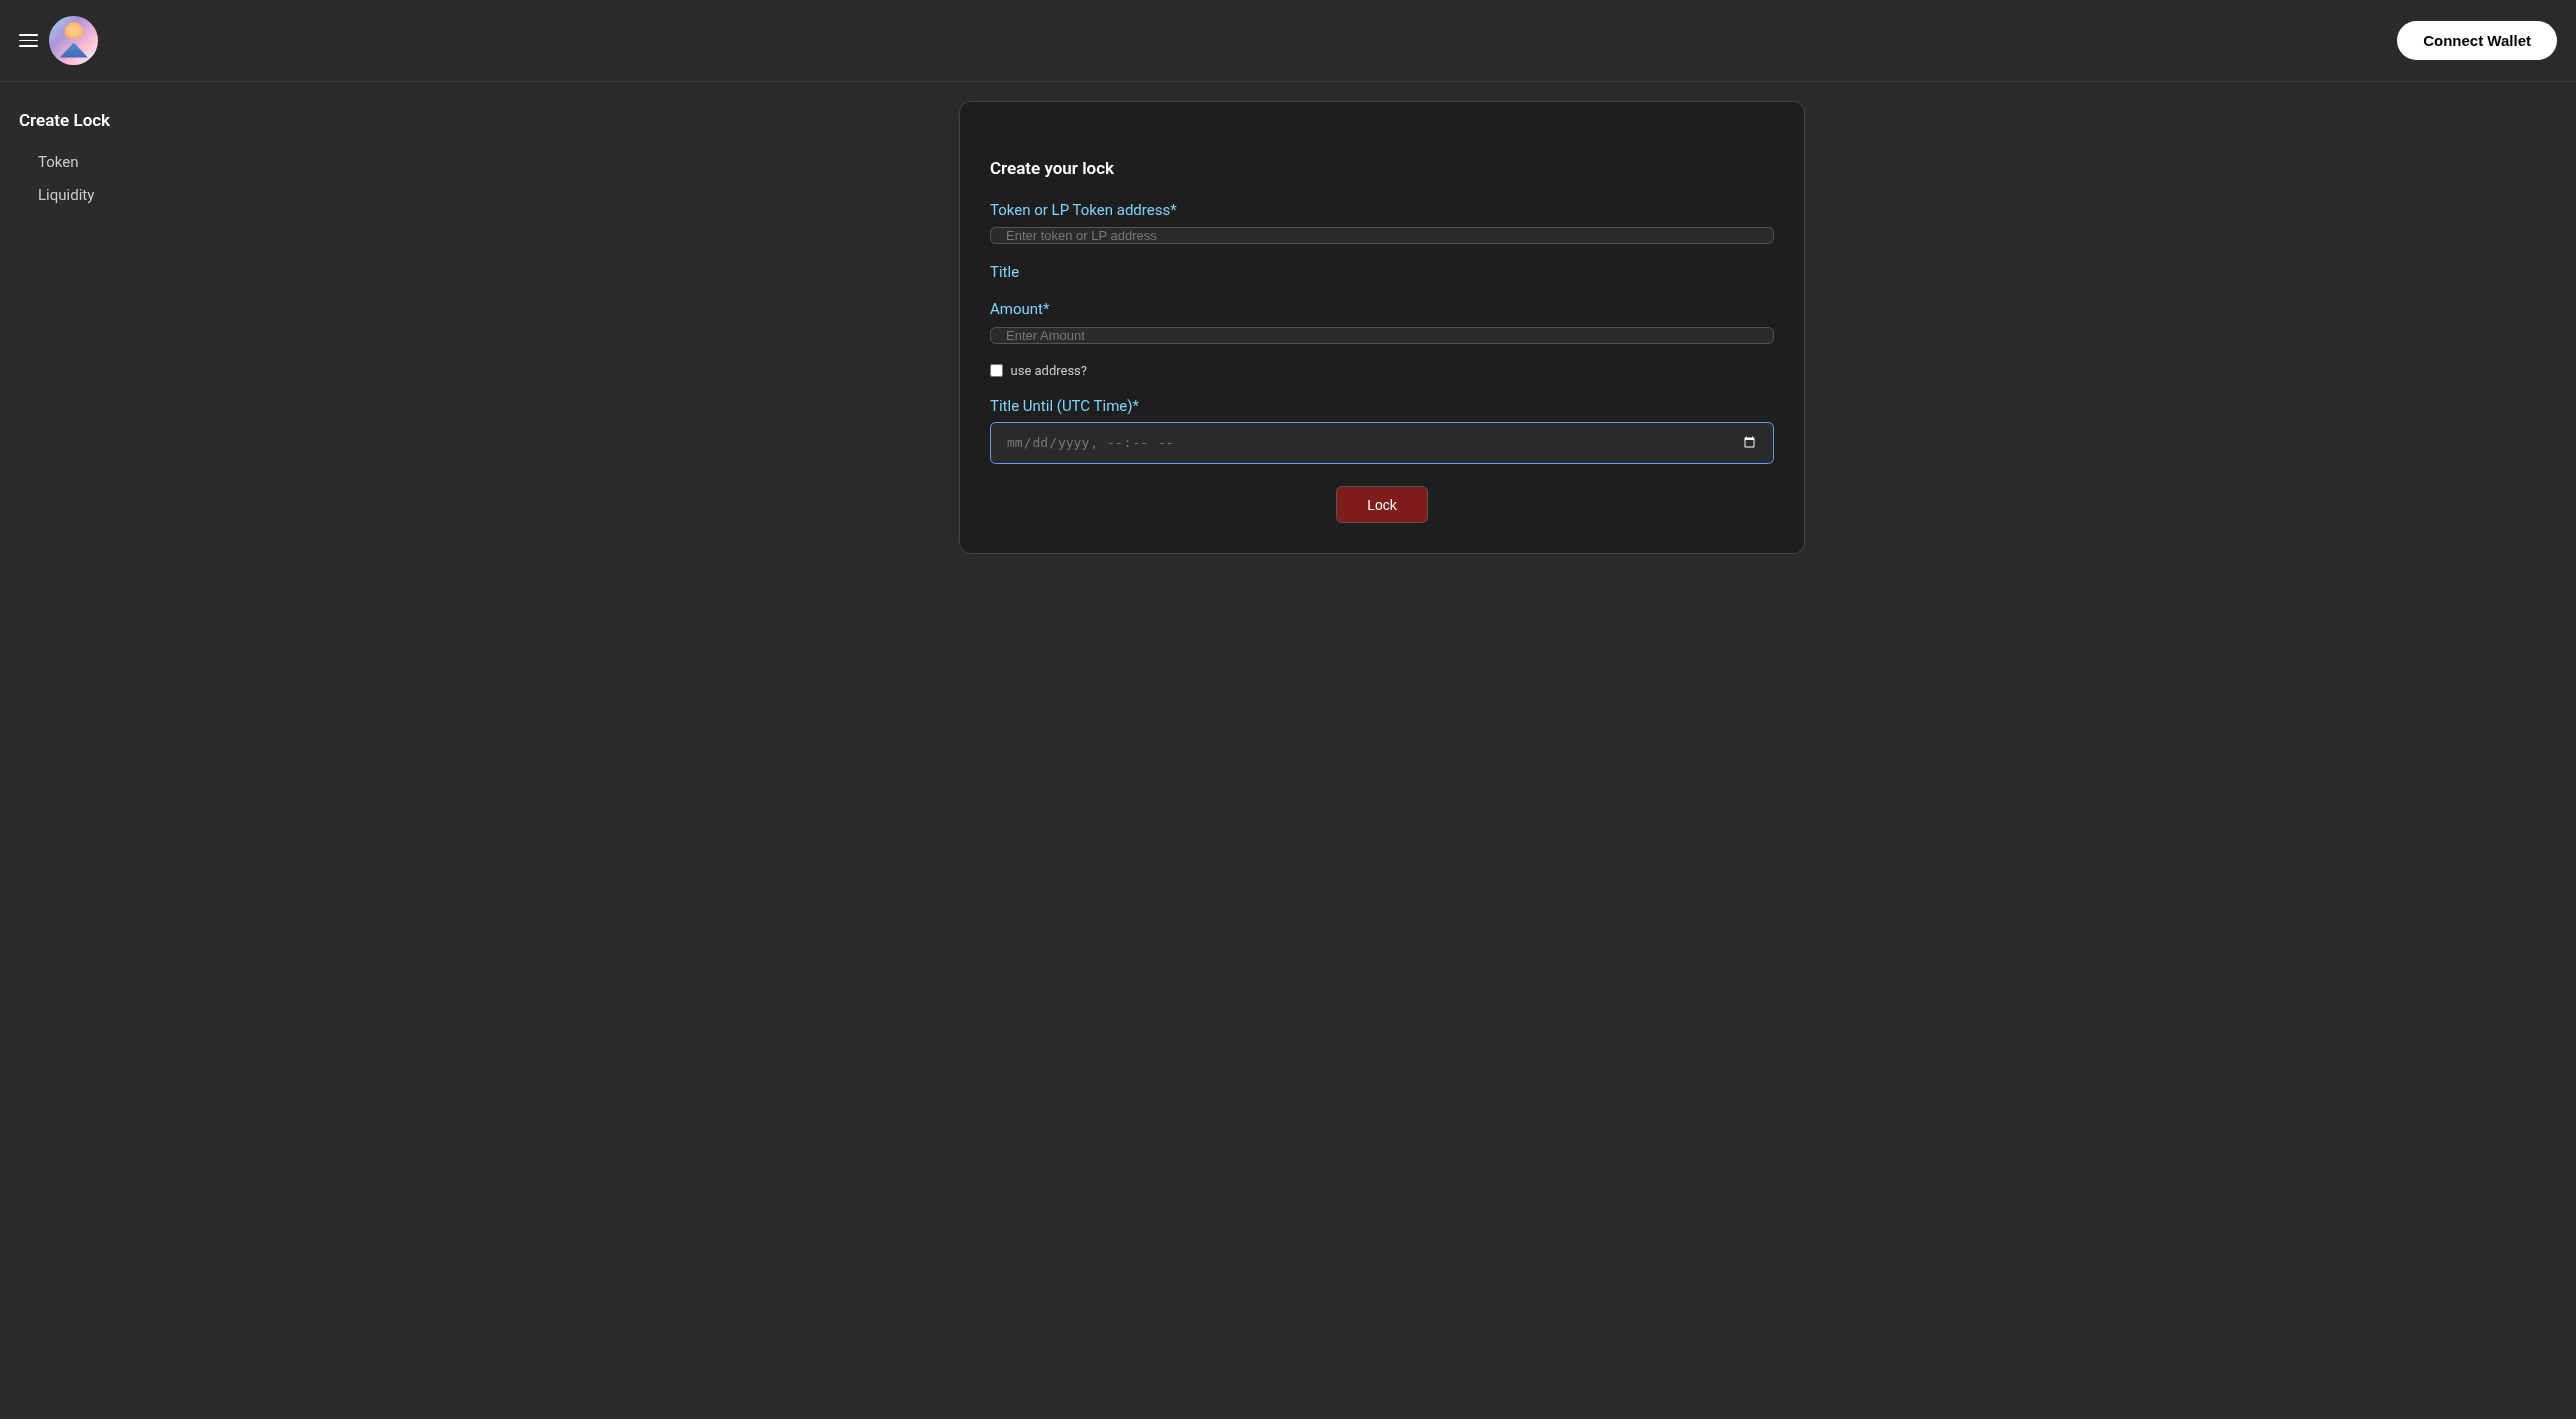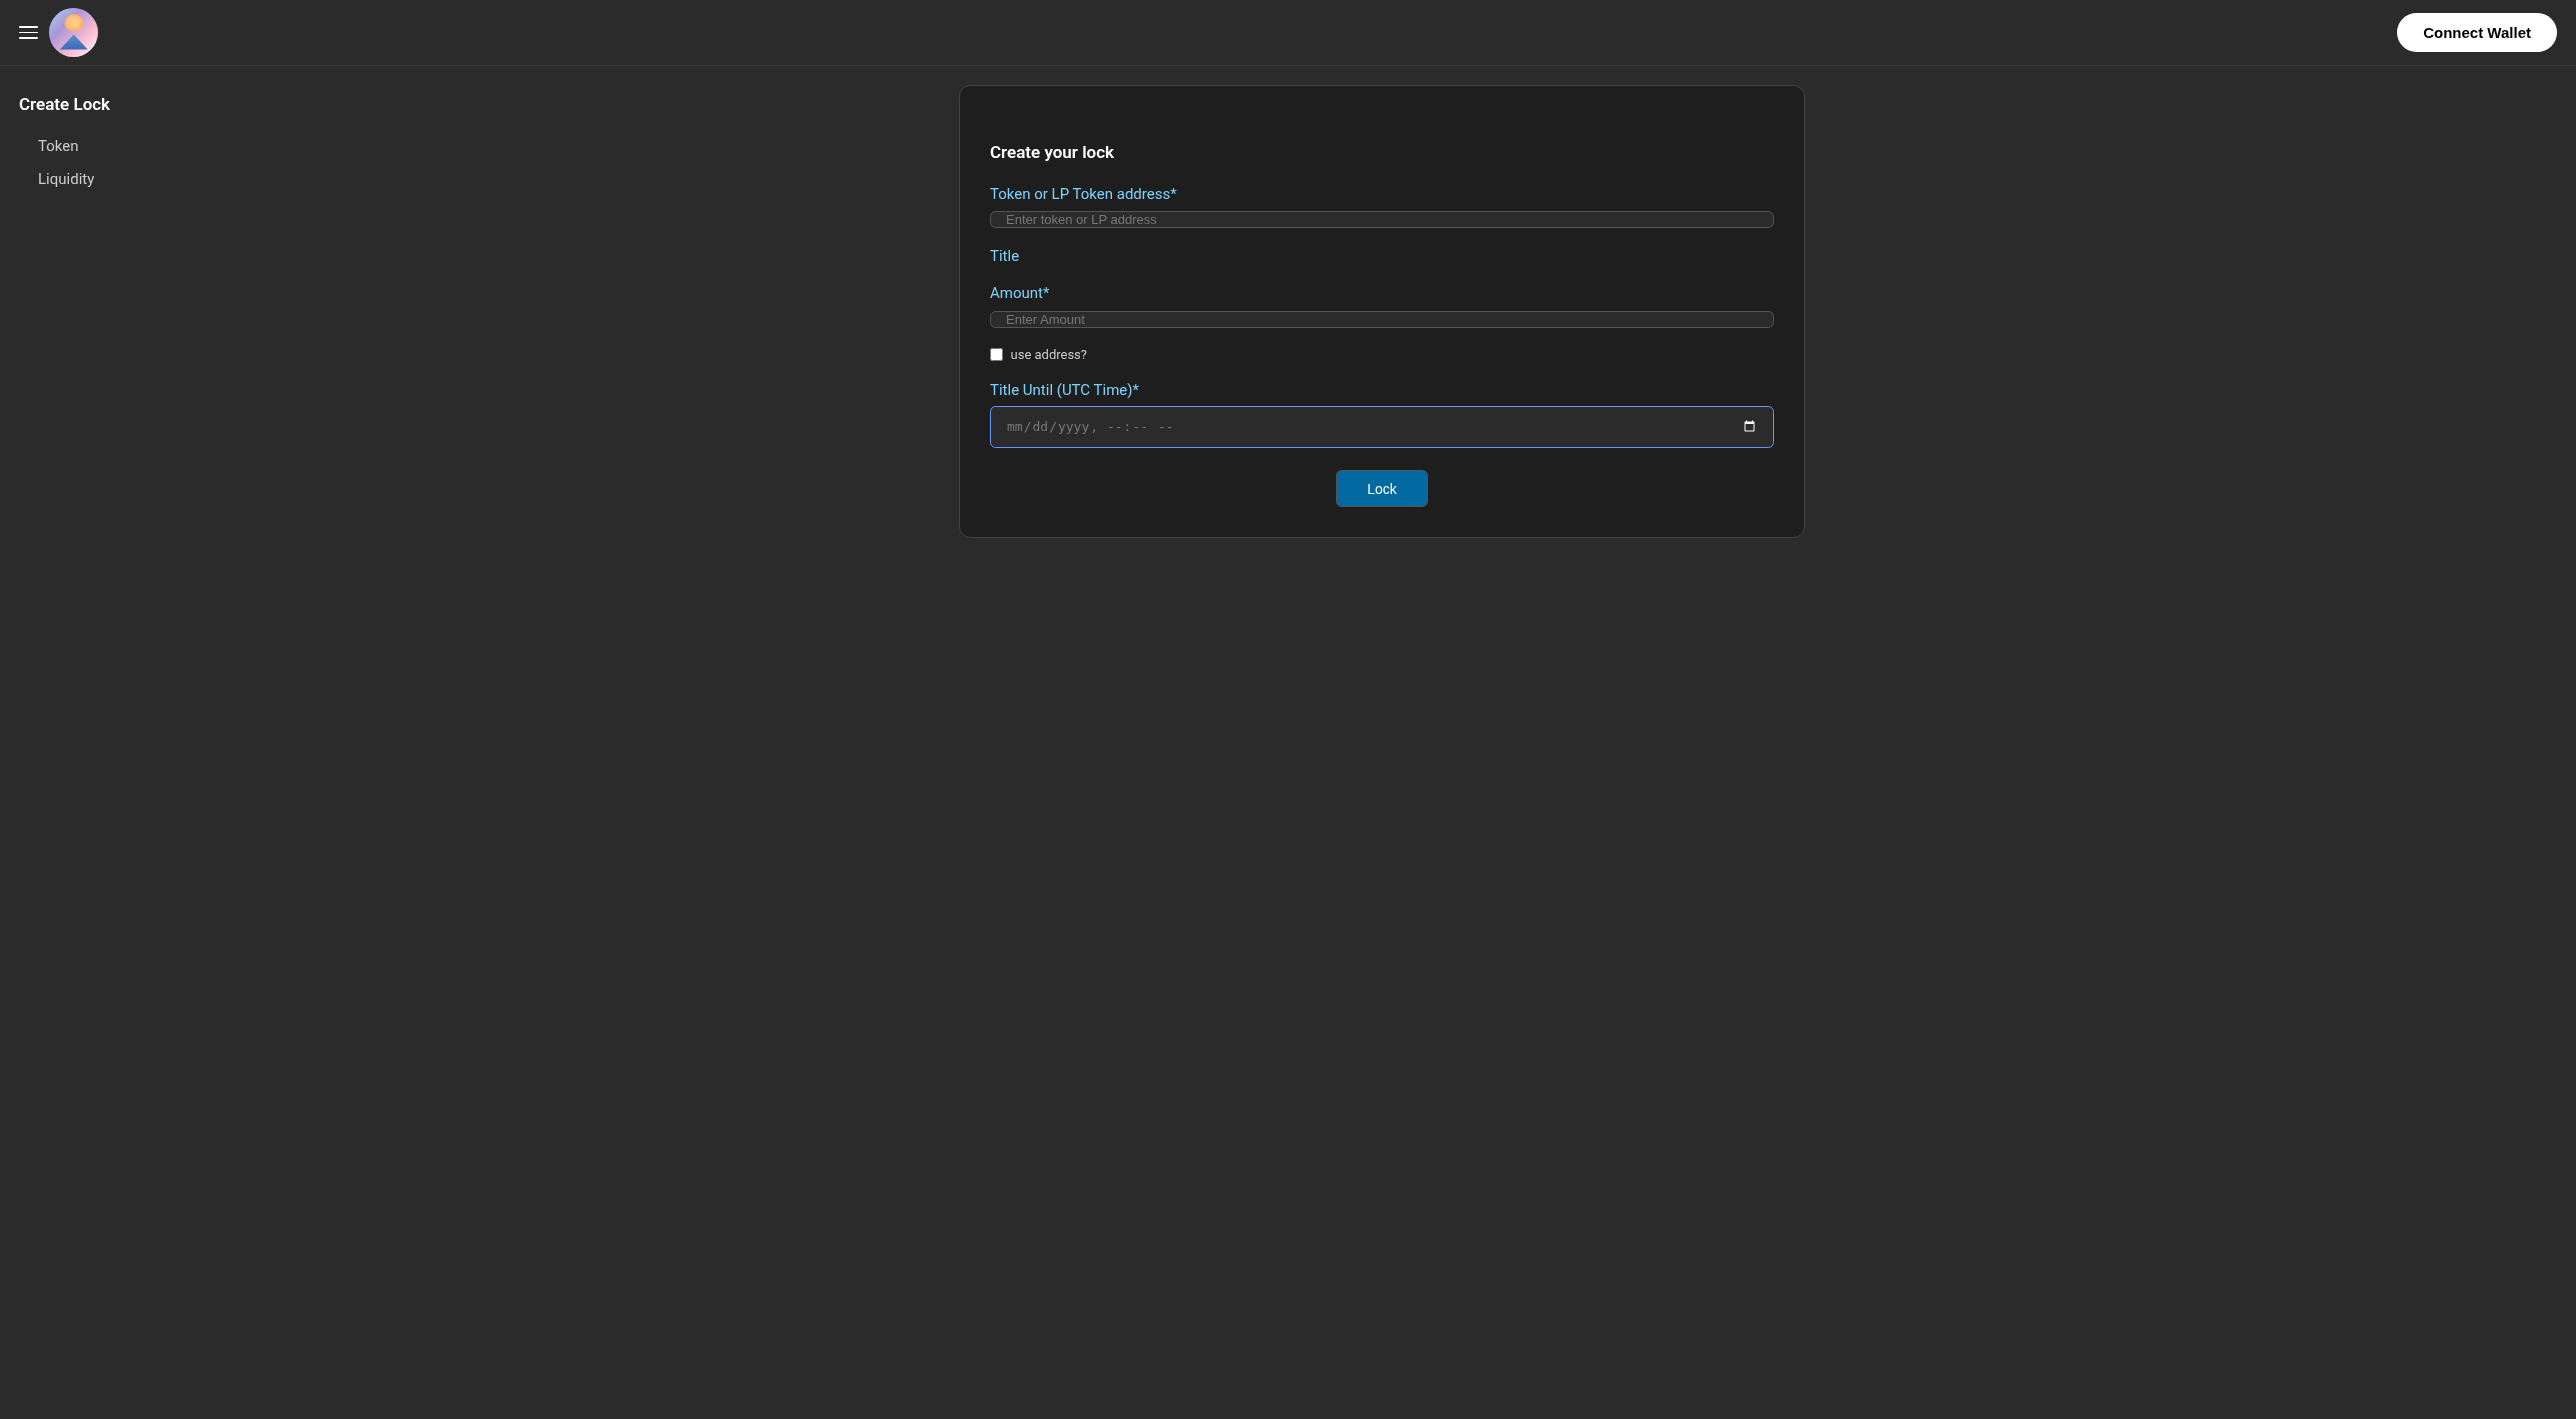--- a/index.html
+++ b/index.html
@@ -16,21 +16,21 @@
     }
 
     
     .header {
       display: flex;
       align-items: center;
       justify-content: space-between;
       padding: 9.4px 19px;
       background-color: #2b2b2b;
       border-bottom: 0.9px solid #3a3a3a;
-      height: 66px;
+      height: 82px;
     }
 
     .header-left {
       display: flex;
       align-items: center;
       gap: 11.3px;
     }
 
     .menu-icon {
       display: flex;
@@ -197,21 +197,21 @@
     }
 
     .checkbox-label {
       font-size: 13px;
       color: #cccccc;
     }
 
     .lock-btn {
       display: block;
       margin: 22.6px auto 0;
-      background-color: #0369a1;
+      background-color: #7f1d1d;
       color: #ffffff;
       border: 0.9px solid #555555;
       border-radius: 5.6px;
       padding: 9.4px 30px;
       font-size: 14px;
       cursor: pointer;
     }
   </style>
 </head>
 <body>

